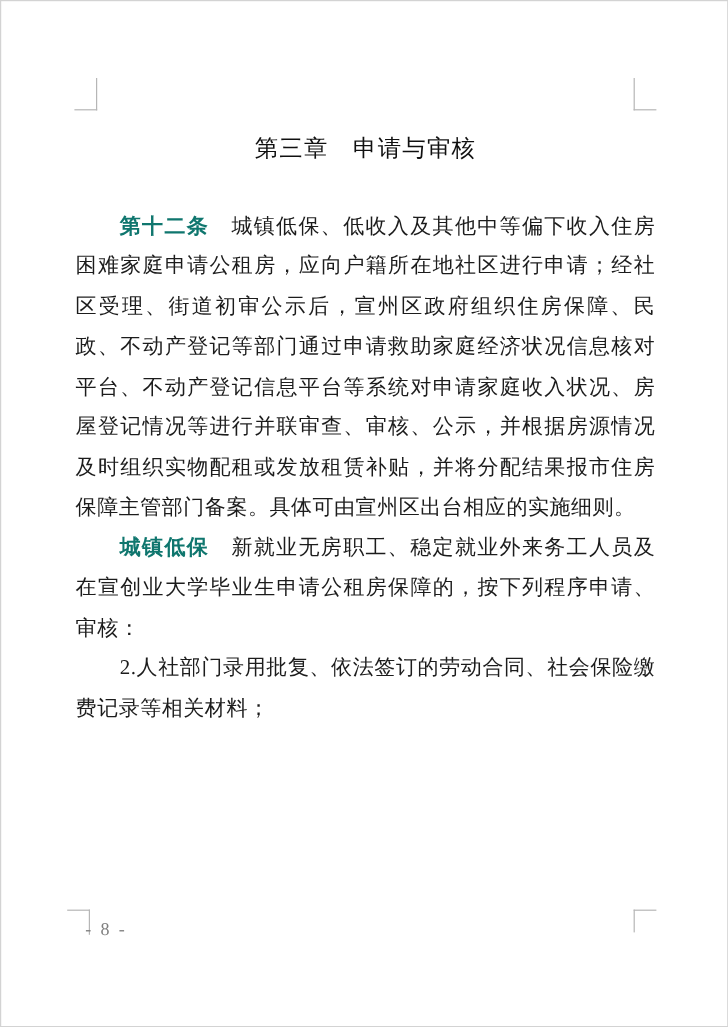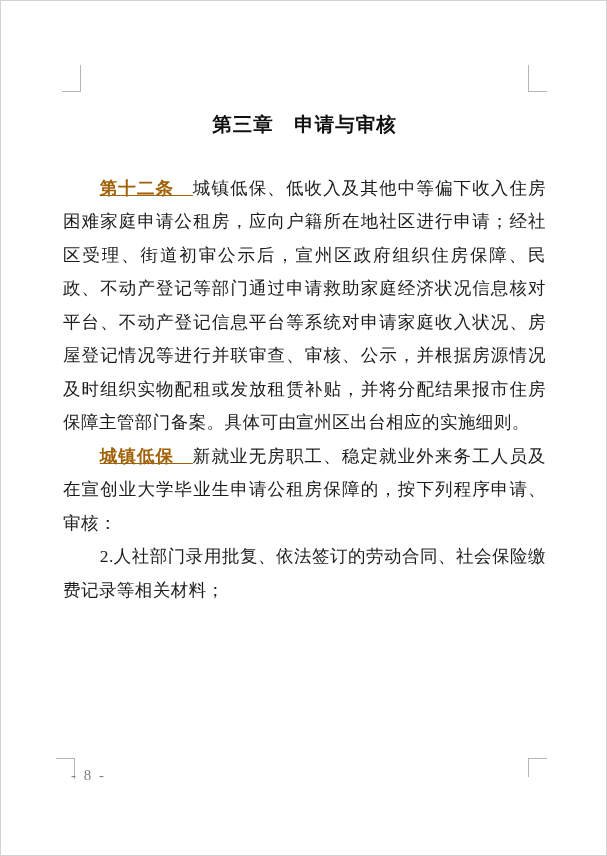--- a/index.html
+++ b/index.html
@@ -30,27 +30,26 @@
     line-height: 33.5px;
     text-align: justify;
     text-indent: 2.1em;
     color: #1c1c1c;
   }
   .para.no-indent {
     text-indent: 0;
   }
   .para .lead {
     font-weight: bold;
-    color: #a16207;
-    text-decoration: underline;
+    color: #0f766e;
   }
   .chapter-heading {
     margin: 16px 0 30px 0;
     font-size: 19.5px;
-    font-weight: bold;
+    font-weight: normal;
     letter-spacing: 1px;
     line-height: 33.5px;
     text-align: center;
     color: #101010;
     font-family: "Liberation Sans", "DejaVu Sans", sans-serif;
   }
   .footer-page-number {
     position: absolute;
     left: 70px;
     top: 766px;

